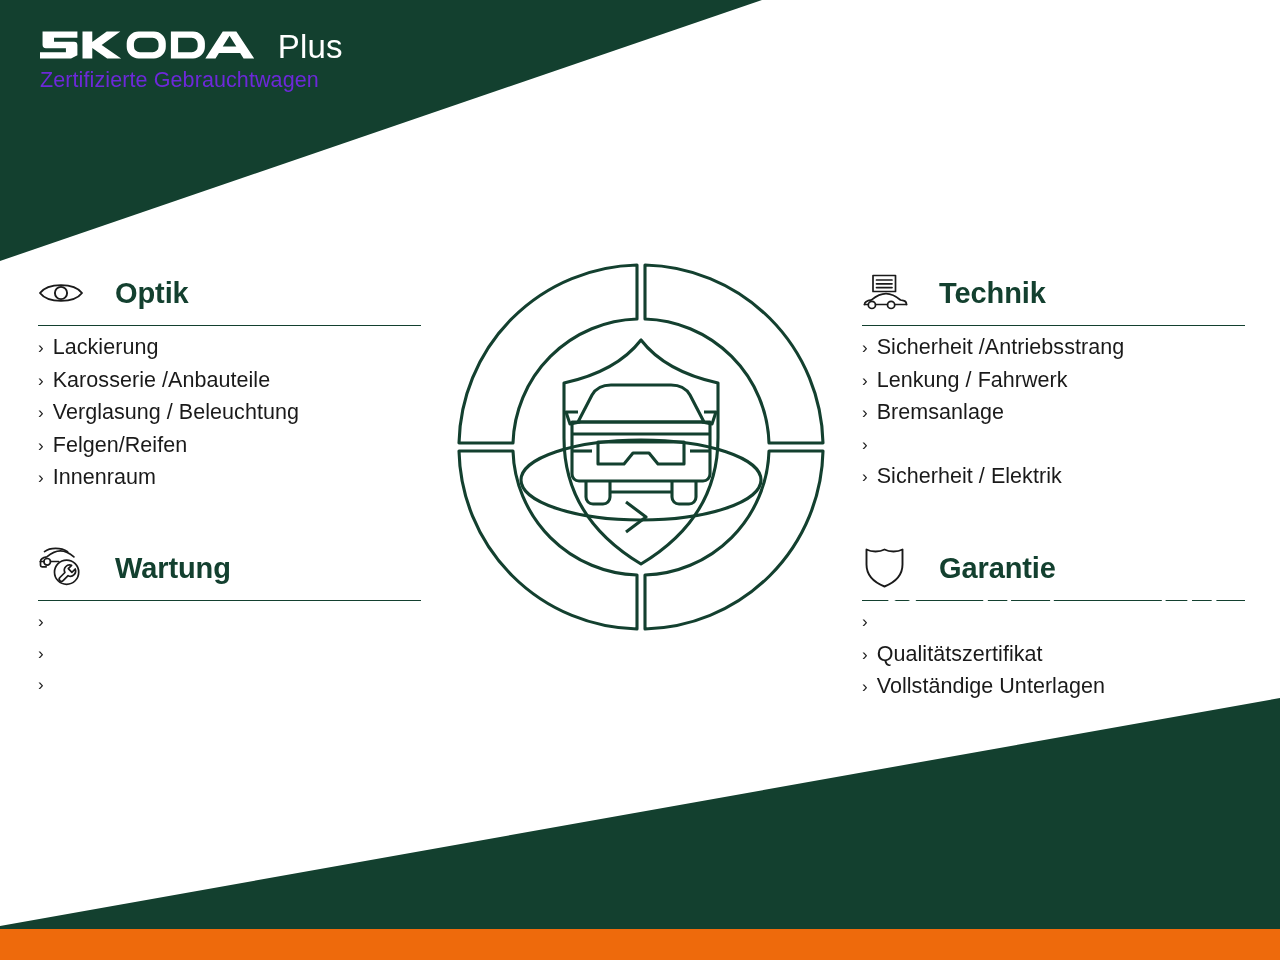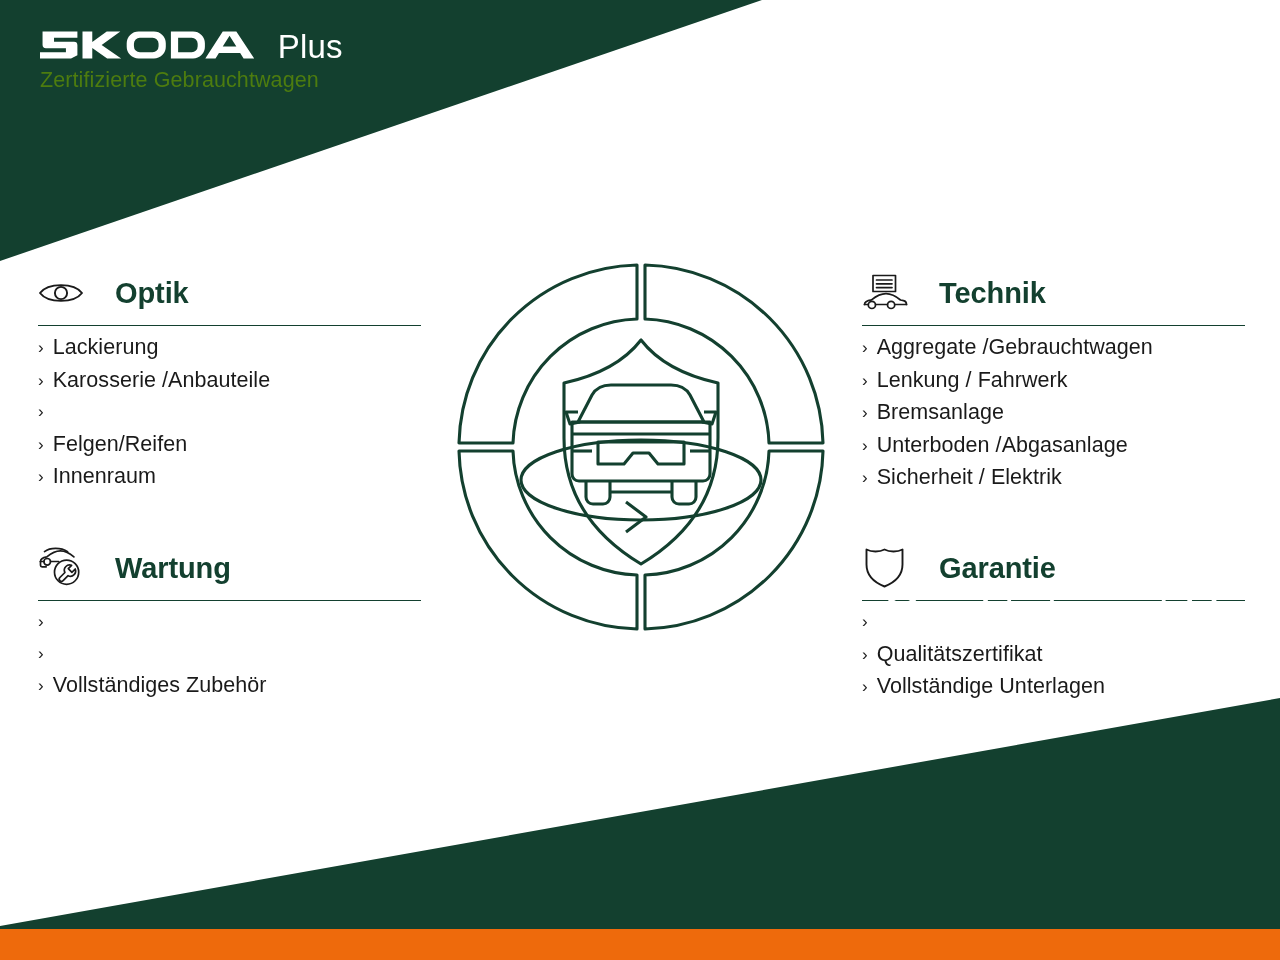--- a/index.html
+++ b/index.html
@@ -21,21 +21,21 @@
   
   .brand{position:absolute;left:40px;top:28px;}
   .brand-row{display:flex;align-items:flex-end;gap:10px;}
   .brand-mark{display:block;height:34px;}
   .brand-plus{
     color:#ffffff;font-size:33px;line-height:1;
     letter-spacing:.2px;font-weight:400;
     position:relative;top:1px;
   }
   .brand-sub{
-    color:#4d7c0f;font-size:21.5px;line-height:1.12;
+    color:#6d28d9;font-size:21.5px;line-height:1.12;
     margin-top:6px;letter-spacing:.1px;font-weight:400;
     white-space:nowrap;
   }
 
   
   .col{position:absolute;width:383px;}
   .col-left{left:38px;}
   .col-right{left:862px;}
   .col-top{top:268px;}
   .col-bottom{top:543px;}
@@ -130,20 +130,21 @@
       <li>
         <span class="chev">›</span>
         <span>Lackierung</span>
       </li>
       <li>
         <span class="chev">›</span>
         <span>Karosserie /Anbauteile</span>
       </li>
       <li>
         <span class="chev">›</span>
+        <span>Verglasung / Beleuchtung</span>
       </li>
       <li>
         <span class="chev">›</span>
         <span>Felgen/Reifen</span>
       </li>
       <li>
         <span class="chev">›</span>
         <span>Innenraum</span>
       </li>
     </ul>
@@ -166,33 +167,32 @@
           <circle cx="9.9" cy="30.9" r="3.6"></circle>
           <circle cx="29.1" cy="30.9" r="3.6"></circle>
         </svg>
       </span>
       <span class="sec-title">Technik</span>
     </div>
     <div class="sec-rule"></div>
     <ul class="sec-list">
       <li>
         <span class="chev">›</span>
-        <span>Aggregate /Gebrauchtwagen</span>
+        <span>Sicherheit /Antriebsstrang</span>
       </li>
       <li>
         <span class="chev">›</span>
         <span>Lenkung / Fahrwerk</span>
       </li>
       <li>
         <span class="chev">›</span>
         <span>Bremsanlage</span>
       </li>
       <li>
         <span class="chev">›</span>
-        <span>Unterboden /Abgasanlage</span>
       </li>
       <li>
         <span class="chev">›</span>
         <span>Sicherheit / Elektrik</span>
       </li>
     </ul>
   </div>
 
   <div class="col col-left col-bottom">
     <div class="sec-head">
@@ -218,21 +218,20 @@
     <div class="sec-rule"></div>
     <ul class="sec-list">
       <li>
         <span class="chev">›</span>
       </li>
       <li>
         <span class="chev">›</span>
       </li>
       <li>
         <span class="chev">›</span>
-        <span>Vollständiges Zubehör</span>
       </li>
     </ul>
   </div>
 
   <div class="col col-right col-bottom">
     <div class="sec-head">
       <span class="sec-icon">
         <svg width="46" height="42" viewBox="0 0 46 42" fill="none" stroke="#1a1a1a" stroke-width="1.9" stroke-linejoin="round">
           <path d="M4.5 2.5 C9.5 5.2 17.5 5.2 22.5 2.5 C27.5 5.2 35.5 5.2 40.5 2.5
                    L40.5 17.5 C40.5 28.5 32.5 35.5 22.5 39.5

